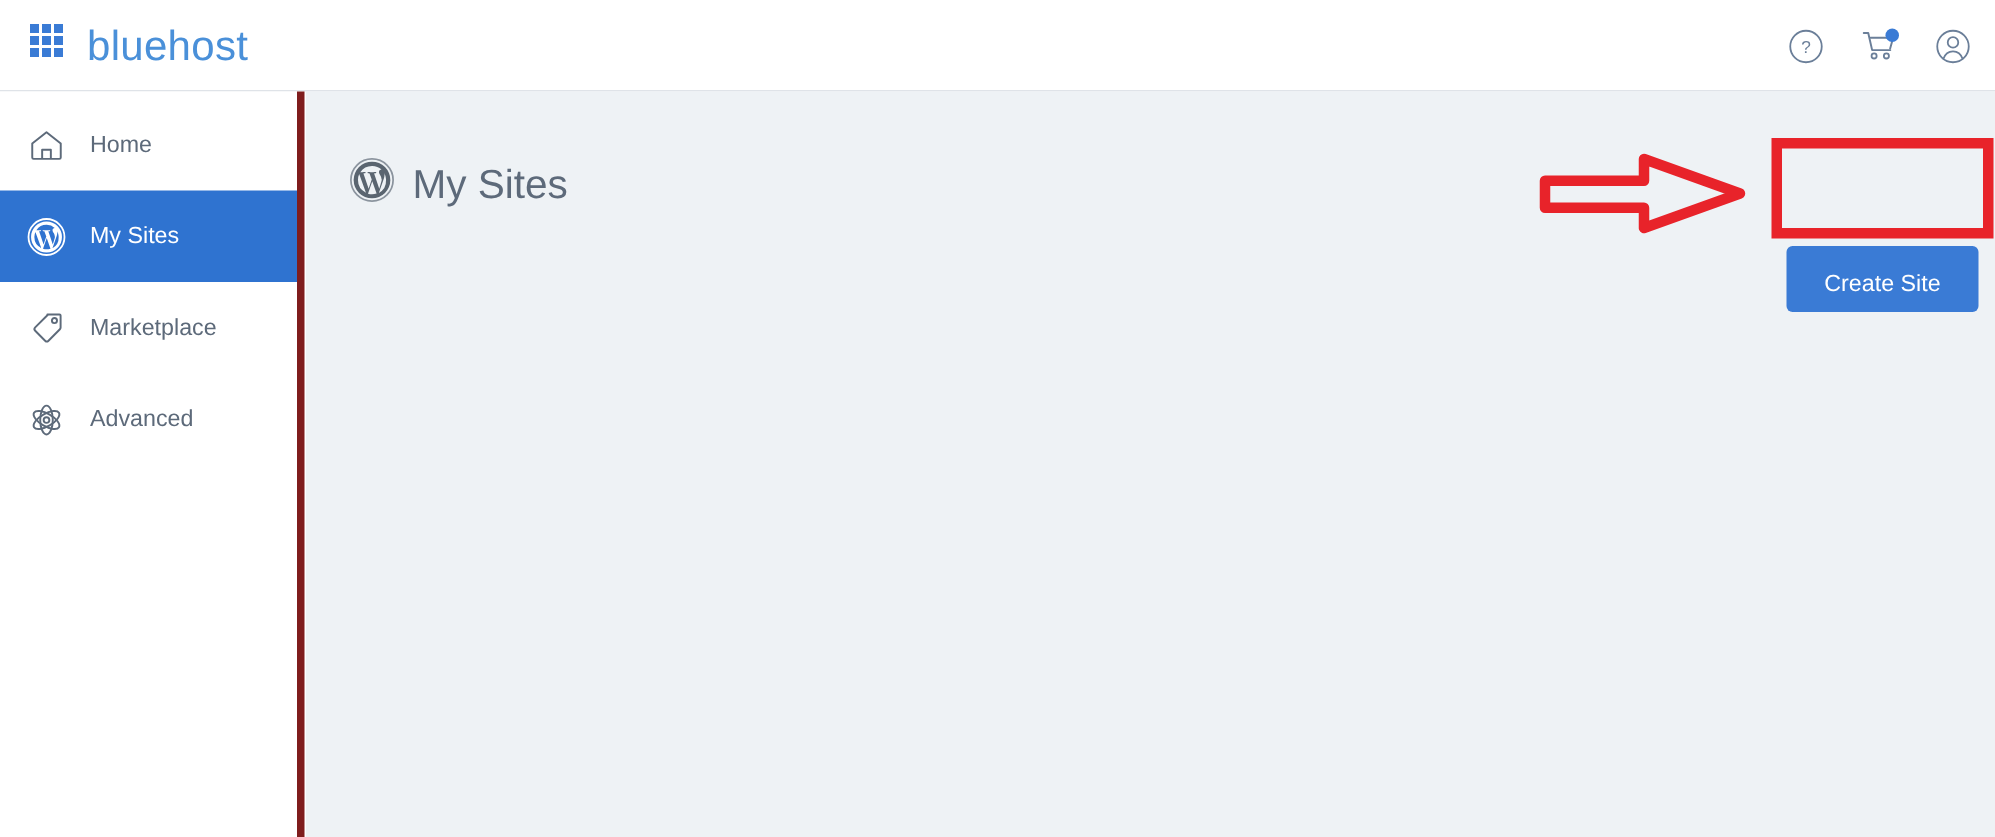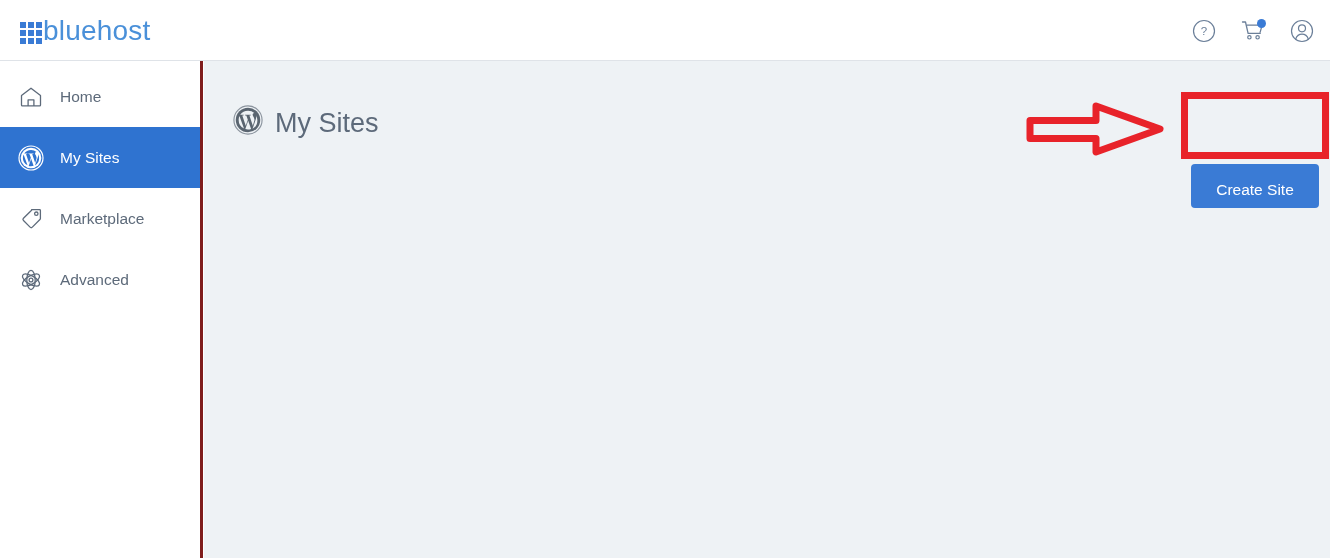--- a/index.html
+++ b/index.html
@@ -25,23 +25,23 @@
     top: 0; left: 0;
     width: 1330px; height: 61px;
     background: #ffffff;
     border-bottom: 1px solid #dfe3e8;
     display: flex;
     align-items: center;
   }
 
   .brand {
     display: flex;
-    align-items: flex-end;
+    align-items: flex-start;
     margin-left: 20px;
-    gap: 1px;
+    gap: 16px;
   }
   .logo-grid {
     display: grid;
     grid-template-columns: repeat(3, 6px);
     grid-template-rows: repeat(3, 6px);
     gap: 2px;
   }
   .logo-grid i { display: block; width: 6px; height: 6px; background: #3a7bd5; }
   .brand-name {
     font-size: 28px;
@@ -72,21 +72,21 @@
     background: #3a7bd5;
   }
 
   
   .sidebar {
     position: absolute;
     top: 61px; left: 0;
     width: 203px;
     height: 497px;
     background: #ffffff;
-    border-right: 3px solid #7f1d1d;
+    border-right: 5px solid #7f1d1d;
     padding-top: 5px;
   }
   .nav-item {
     height: 61px;
     display: flex;
     align-items: center;
     padding-left: 18px;
     gap: 16px;
     cursor: pointer;
     color: #5d6a7a;

